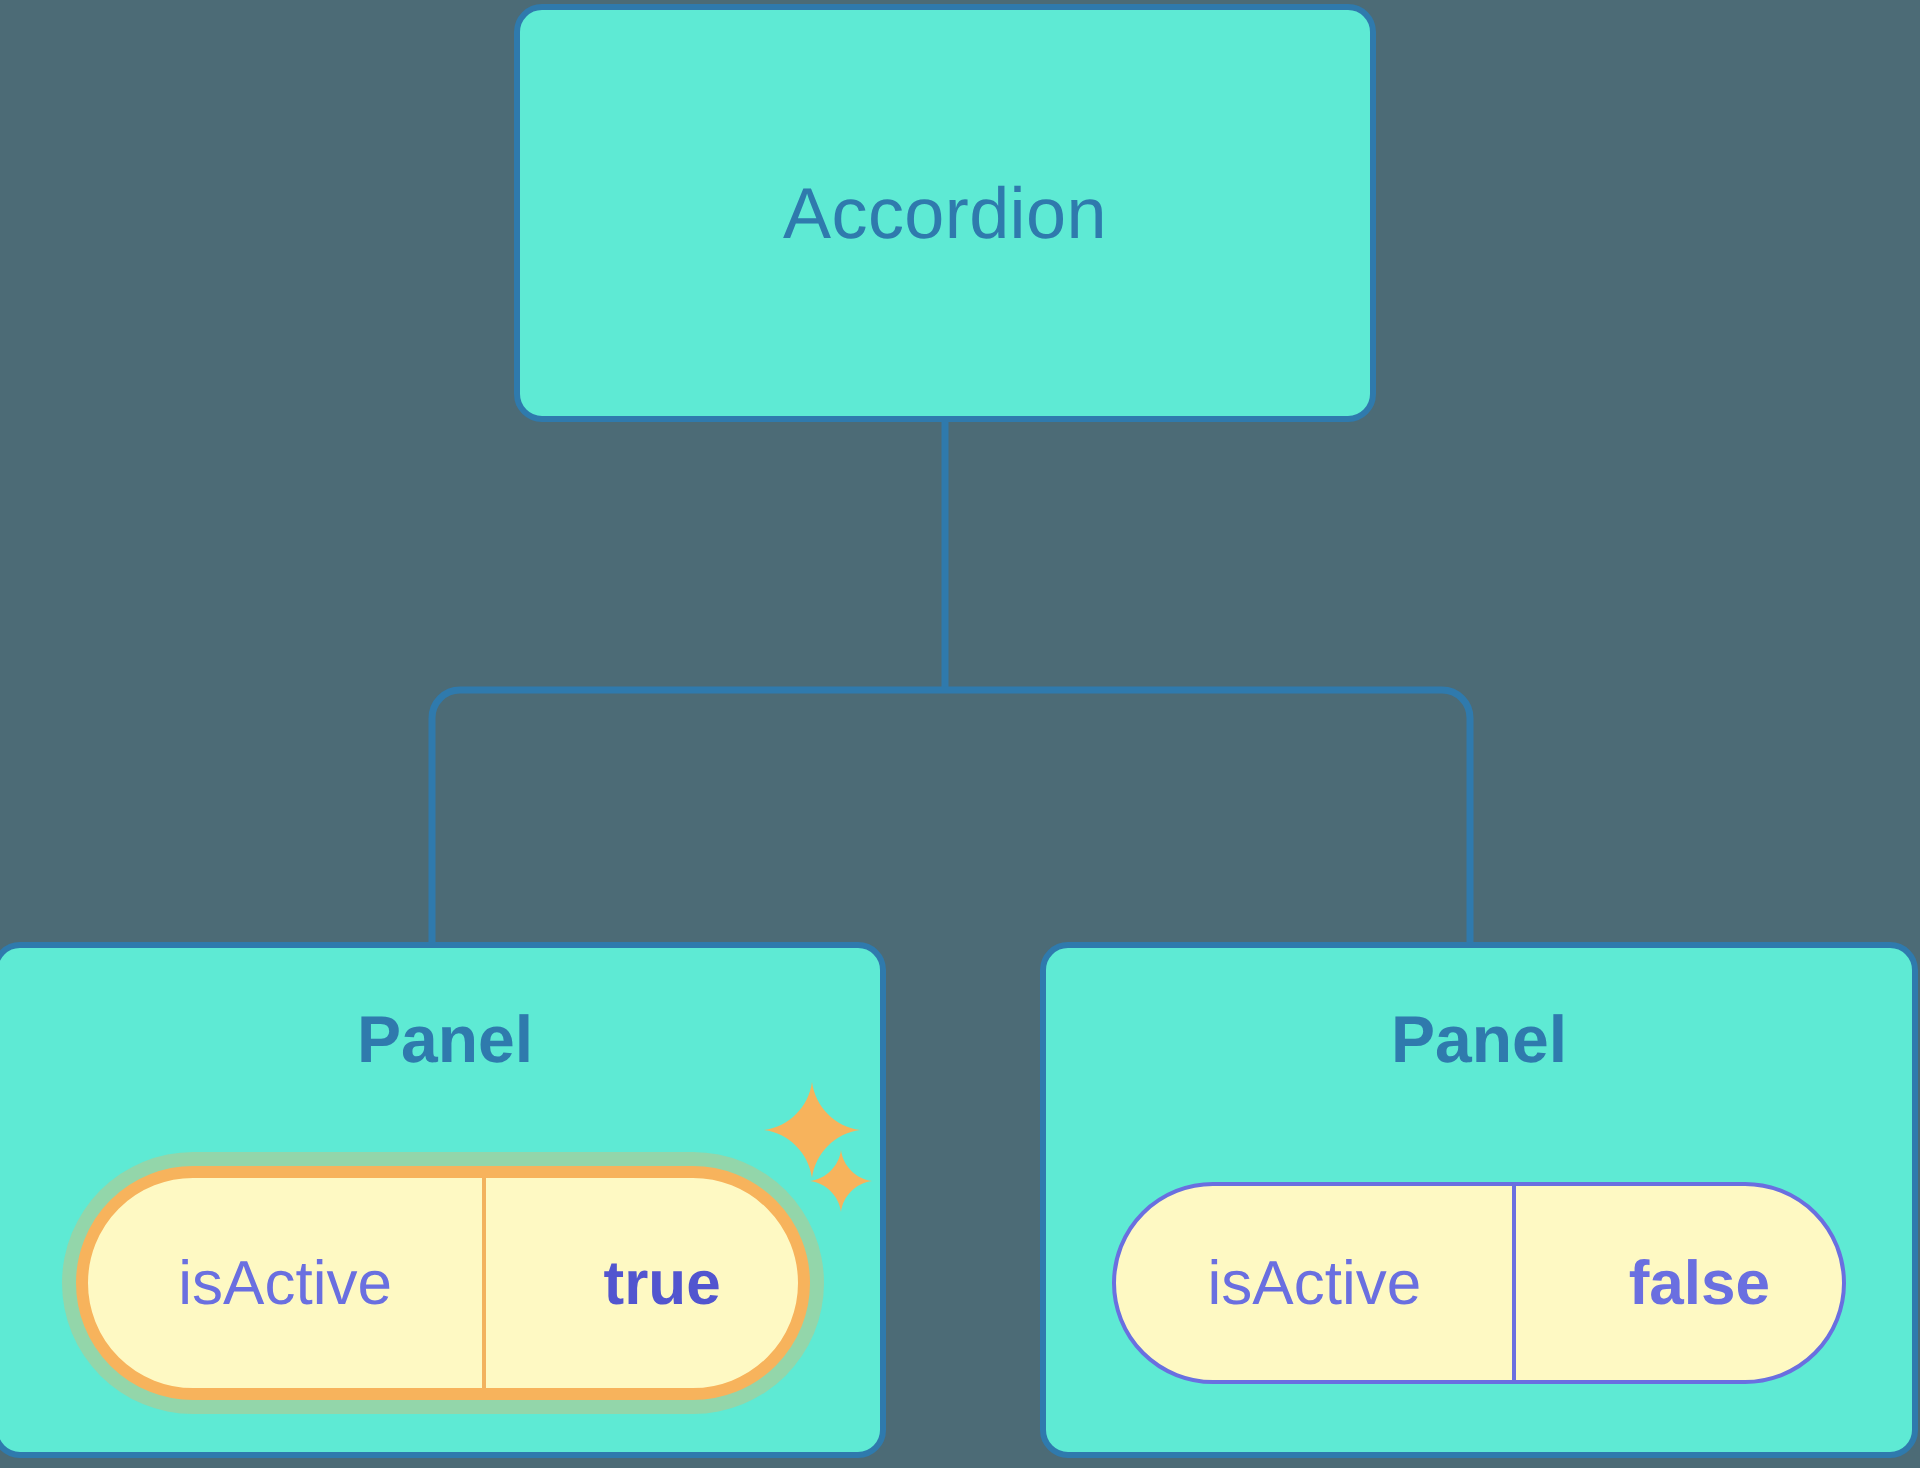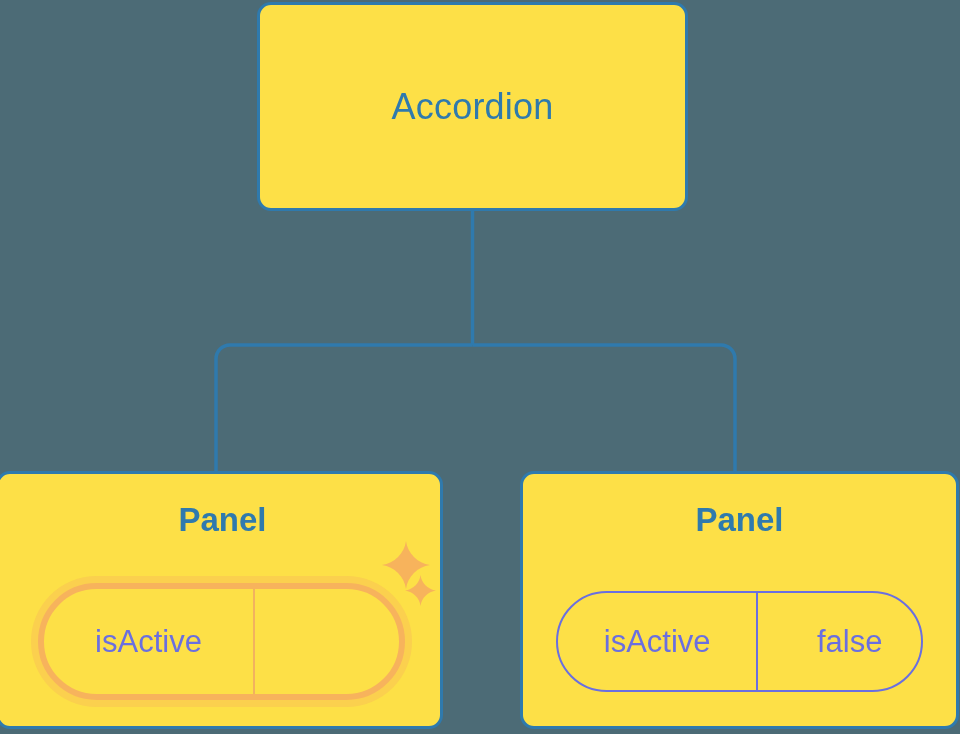--- a/index.html
+++ b/index.html
@@ -28,21 +28,21 @@
     left: 0;
     top: 0;
     width: 960px;
     height: 734px;
     pointer-events: none;
   }
 
   
   .node {
     position: absolute;
-    background: #fde047;
+    background: #5eead4;
     border: 3px solid #2f7aad;
     border-radius: 14px;
     box-sizing: border-box;
     overflow: hidden;
   }
 
   
   #node-accordion {
     left: 257px;
     top: 2px;
@@ -83,21 +83,21 @@
   }
   #node-panel-left .node-title { margin-left: 6px; }
   #node-panel-right .node-title { margin-left: 0px; }
 
   
   .prop-pill {
     position: absolute;
     display: flex;
     align-items: stretch;
     box-sizing: border-box;
-    background: #fde047;
+    background: #fef9c3;
     border-radius: 999px;
     gap: 20px;
   }
   .prop-pill .prop-key,
   .prop-pill .prop-val {
     display: flex;
     align-items: center;
     justify-content: center;
     box-sizing: border-box;
     white-space: nowrap;
@@ -109,21 +109,21 @@
   }
   .prop-pill.plain .prop-key {
     color: #6a6fe0;
     font-size: 31px;
     font-weight: 400;
     border-right: 2px solid #6a6fe0;
   }
   .prop-pill.plain .prop-val {
     color: #6a6fe0;
     font-size: 31px;
-    font-weight: 400;
+    font-weight: 700;
   }
 
   
   .prop-pill.highlight {
     border: 6px solid #f7b35c;
     box-shadow: 0 0 0 7px rgba(247,179,92,0.35);
   }
   .prop-pill.highlight .prop-key {
     color: #6a6fe0;
     font-size: 31px;
@@ -181,20 +181,21 @@
   <div class="node" id="node-accordion">
     <span class="node-title">Accordion</span>
   </div>
 
   <div class="node panel-node" id="node-panel-left">
     <span class="node-title">Panel</span>
   </div>
 
   <div class="prop-pill highlight" id="pill-left">
     <span class="prop-key">isActive</span>
+    <span class="prop-val">true</span>
   </div>
 
   <svg class="sparkle" id="sparkle-large" viewBox="0 0 50 50">
     <path d="M25 1 C26.6 13.4 36.6 23.4 49 25 C36.6 26.6 26.6 36.6 25 49 C23.4 36.6 13.4 26.6 1 25 C13.4 23.4 23.4 13.4 25 1 Z" fill="#f7b35c"></path>
   </svg>
   <svg class="sparkle" id="sparkle-small" viewBox="0 0 33 33">
     <path d="M16.5 1 C17.5 9 24 15.5 32 16.5 C24 17.5 17.5 24 16.5 32 C15.5 24 9 17.5 1 16.5 C9 15.5 15.5 9 16.5 1 Z" fill="#f7b35c"></path>
   </svg>
 
   <div class="node panel-node" id="node-panel-right">

